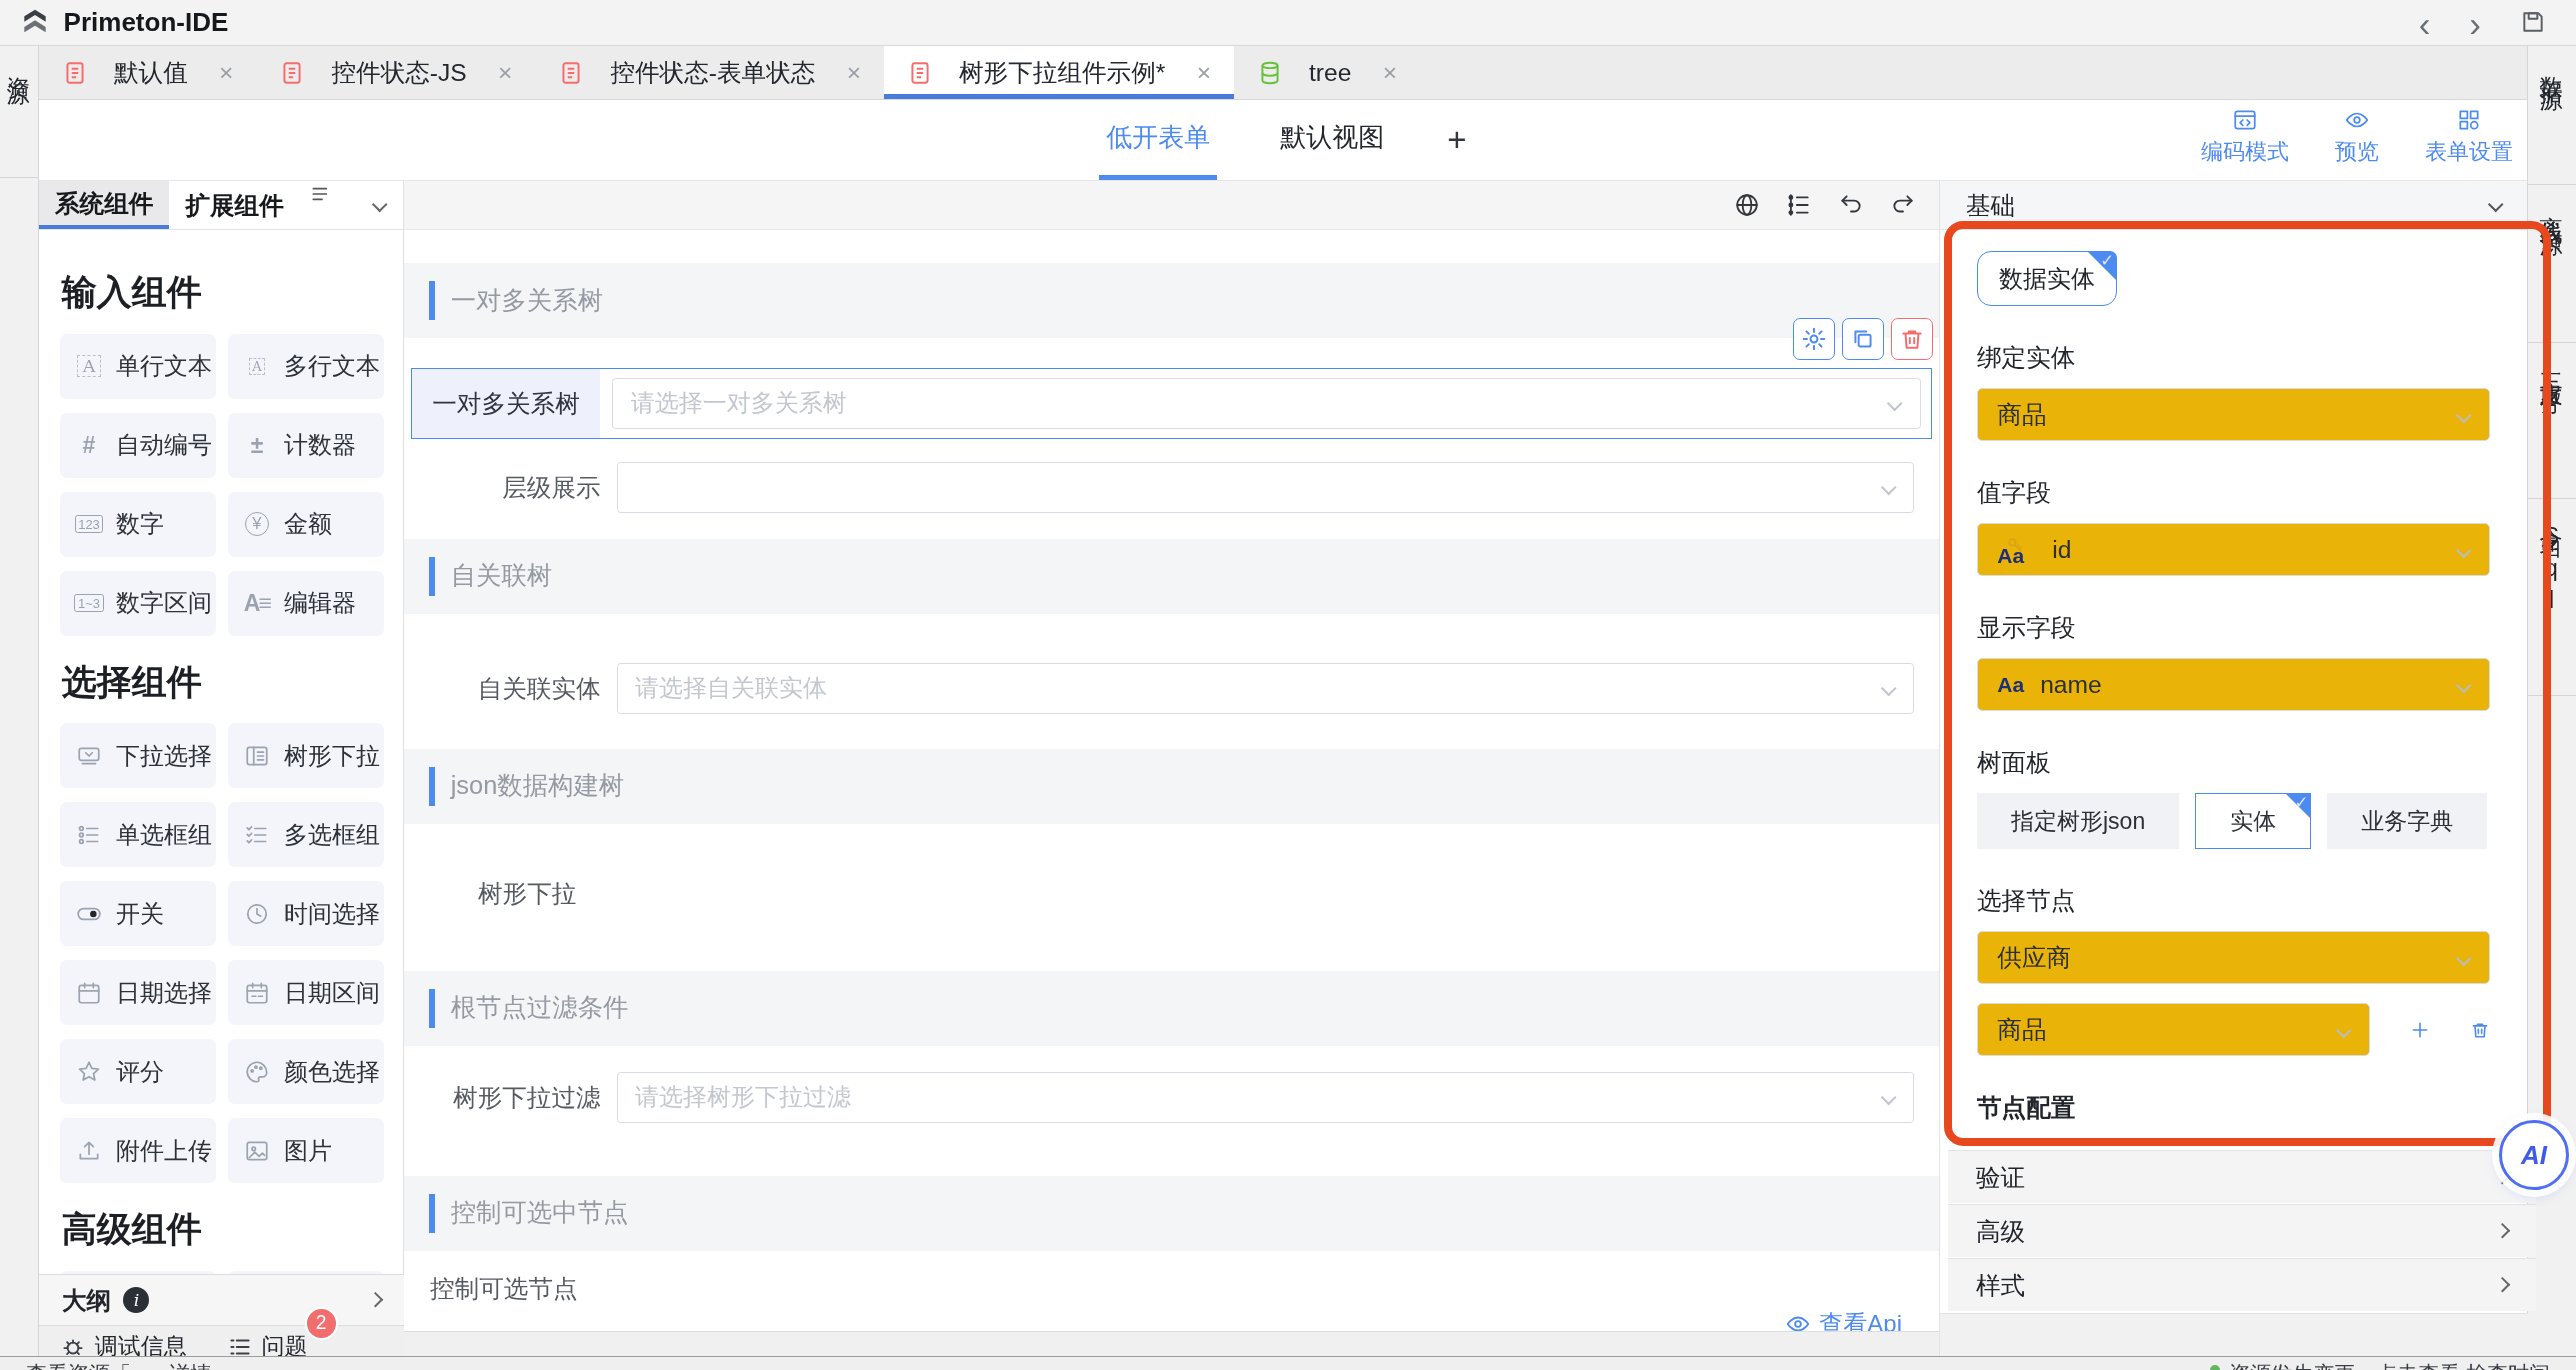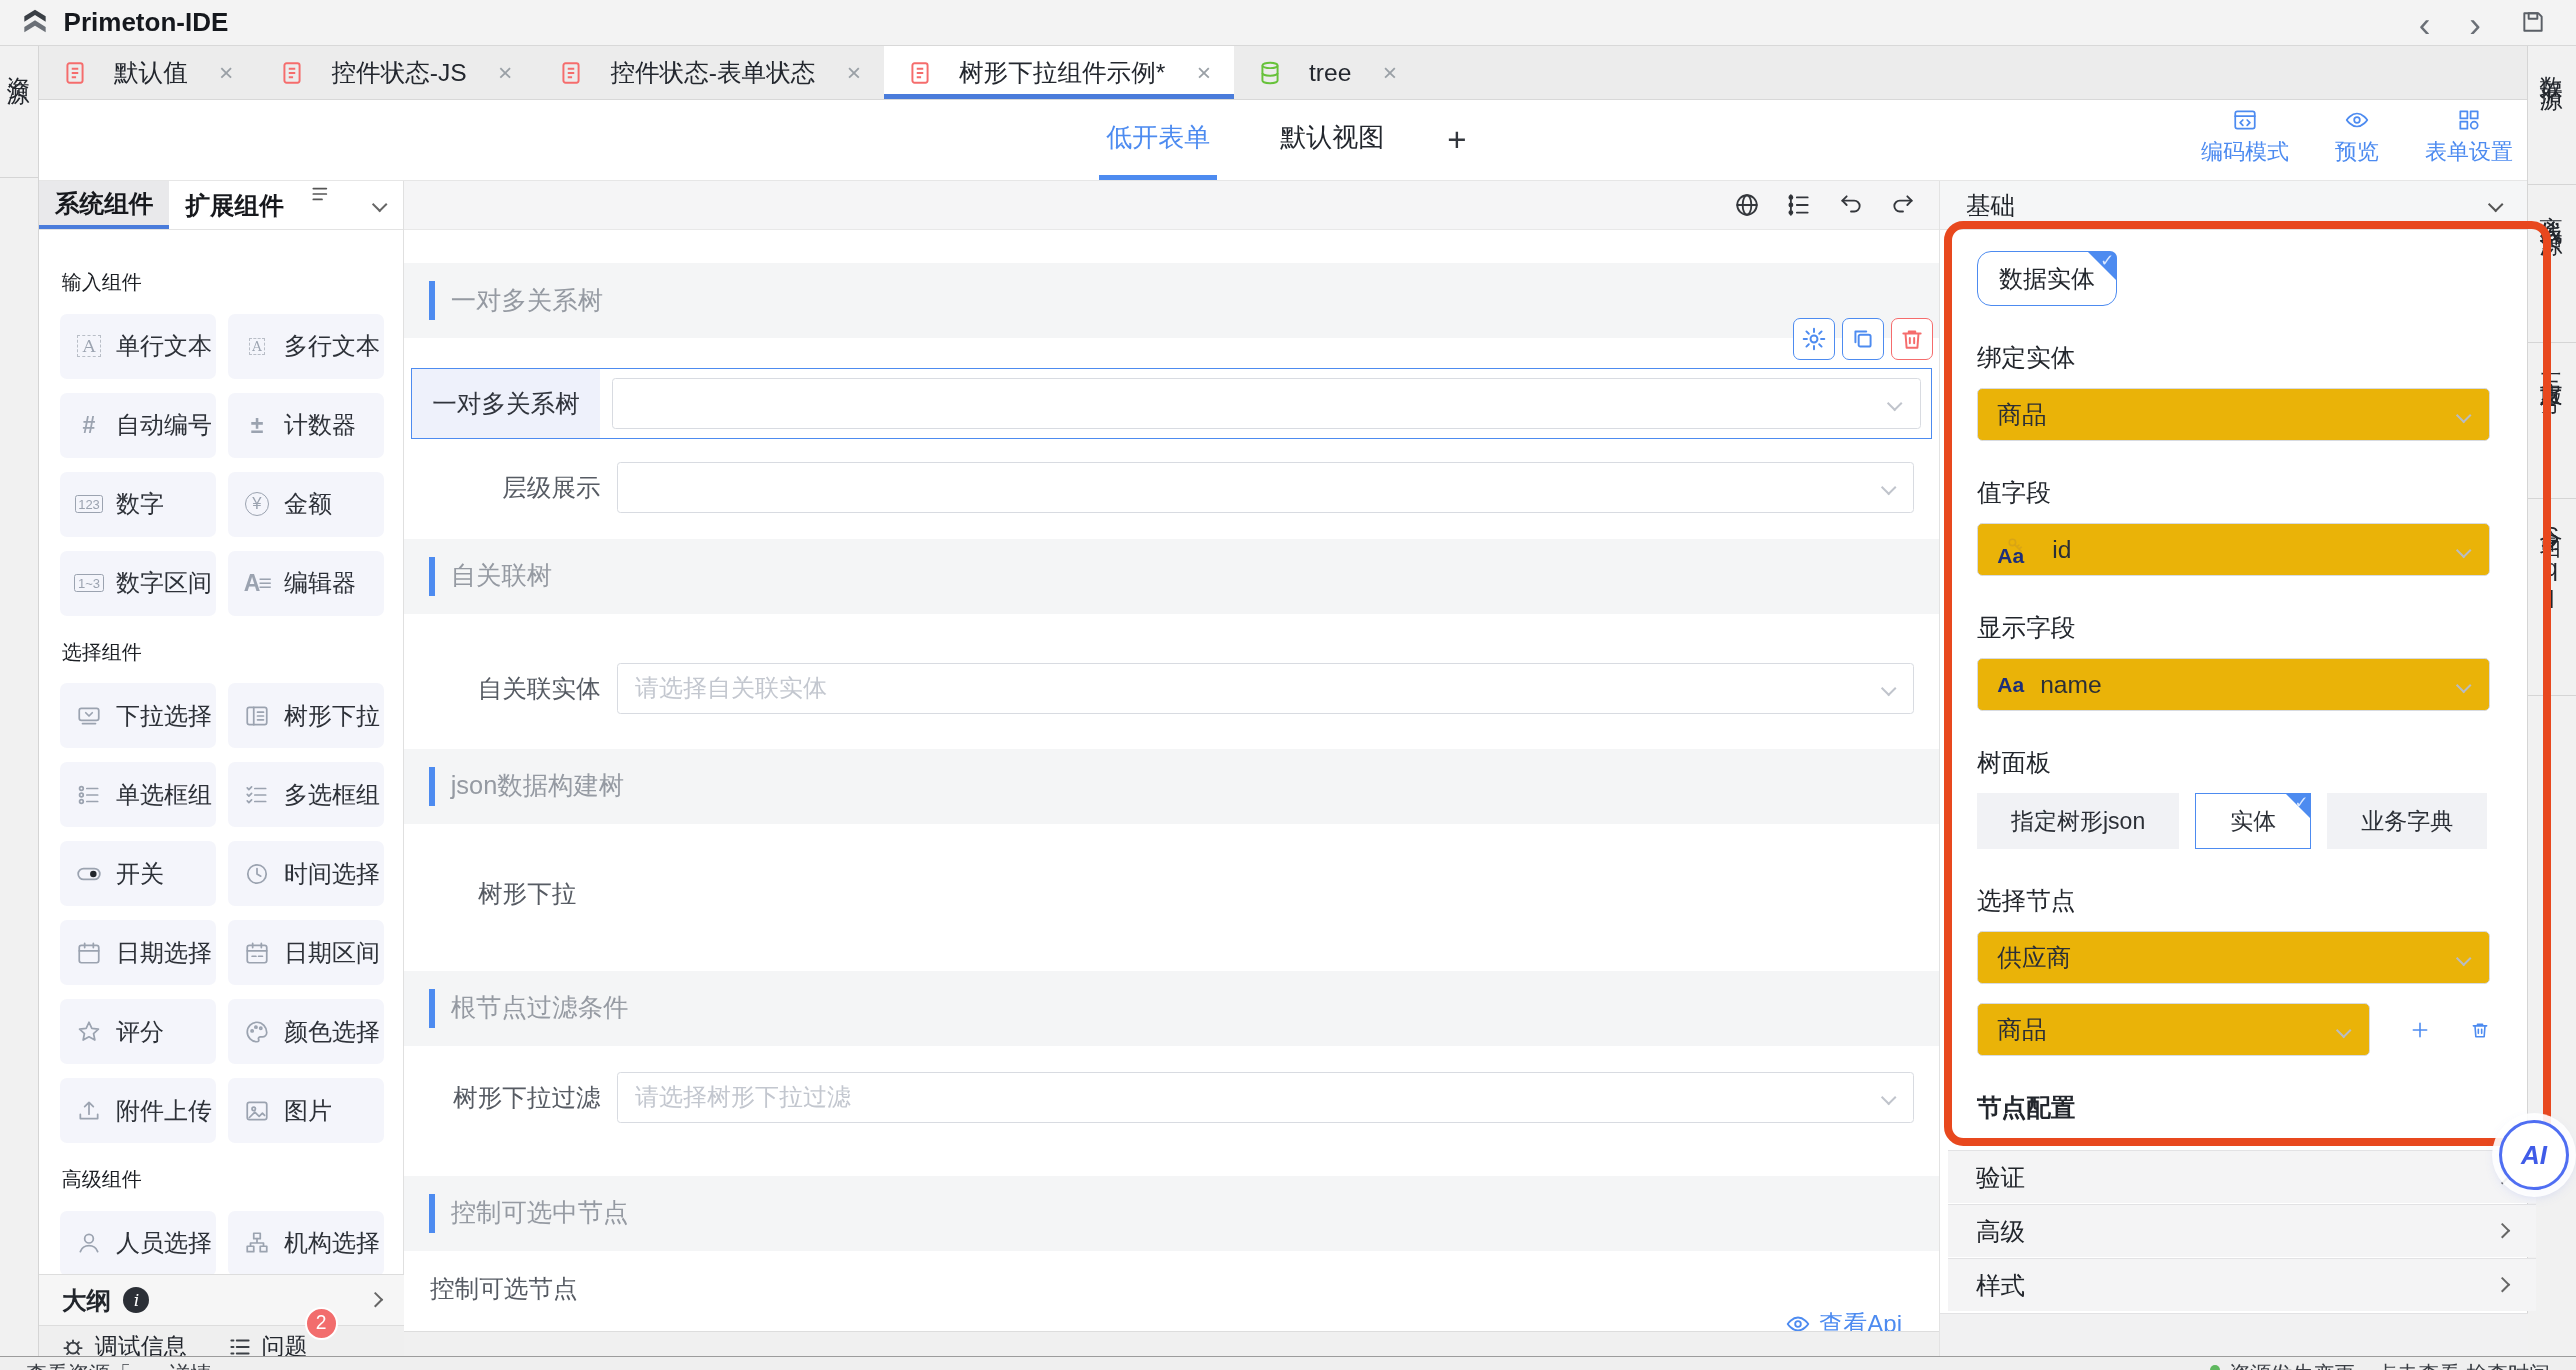--- a/index.html
+++ b/index.html
@@ -36,21 +36,21 @@
   .stripitem{display:flex;justify-content:center;padding-top:12.3px;border-bottom:0.9px solid #d5d5d5}
   
   .cpanel{left:39px;top:181px;width:365px;height:1093px;background:#fff;border-right:0.9px solid #e0e0e0;overflow:hidden}
   .ctabs{height:49px;display:flex;align-items:stretch;border-bottom:0.9px solid #e3e3e3}
   .ctab{display:flex;align-items:center;padding:0 16px;font-size:24.6px;font-weight:bold;color:#17191d}
   .ctab.active{background:#e9e9eb;border-bottom:4.4px solid #4a7cdb}
   .ctabs .ham{display:flex;align-items:center;margin-left:8.8px}
   .ham svg{width:19.3px;height:19.3px;stroke:#555}
   .ctabs .spacer{flex:1}
   .cbody{padding:16px 19.3px 0 21px}
-  .csec{font-size:20px;font-weight:normal;color:#1c1f24;margin:23px 0 17.5px 1.8px}
+  .csec{font-size:35px;font-weight:bold;color:#1c1f24;margin:23px 0 17.5px 1.8px}
   .cgrid{display:grid;grid-template-columns:1fr 1fr;gap:14px 12.3px}
   .card{height:65px;background:#f4f5fb;border-radius:7px;display:flex;align-items:center;padding-left:16px;gap:14px}
   .clabel{font-size:24px;color:#2d3138}
   .ci{width:28px;height:28px;display:inline-flex;align-items:center;justify-content:center;flex:none}
   .ci svg{width:100%;height:100%;fill:none;stroke:#9ba3b0;stroke-width:1.6;stroke-linecap:round;stroke-linejoin:round}
   .tg{font-size:23px;color:#9ba3b0;font-weight:bold}
   .bx{font-size:13px;color:#9ba3b0;border:1.3px solid #9ba3b0;border-radius:2.6px;padding:0.9px 2.6px;white-space:nowrap}
   .cir{font-size:16.7px;color:#9ba3b0;border:1.3px solid #9ba3b0;border-radius:50%;width:24px;height:24px;display:inline-flex;align-items:center;justify-content:center}
   .dashA{font-family:"DejaVu Serif",serif;font-size:17.5px;color:#9ba3b0;border:1.3px dashed #b9bec7;padding:0 4.4px}
   .dashA.sm{font-size:13px;padding:0 2.6px}
@@ -556,20 +556,21 @@
           <span style="display: inline-flex; align-items: center; justify-content: center; width: 26px; height: 26px;">
             <svg viewBox="0 0 24 24" fill="none" stroke="currentColor" stroke-width="1.6" stroke-linecap="round" stroke-linejoin="round" style="width:100%;height:100%">
               <path d="M4 7h16M9 7V5h6v2M6 7l1 13h10l1-13"></path>
               <path d="M10 11v5M14 11v5"></path>
             </svg>
           </span>
         </span>
     </div>
     <div class="sellabel">一对多关系树</div>
     <div class="finput">
+      <input readonly="" placeholder="请选择一对多关系树" style="">
       <span class="chev d"></span>
     </div>
   </div>
 
   <div class="frow" style="margin-top:23px">
     <div class="flabel">层级展示</div>
     <div class="finput">
       <input readonly="" placeholder="" style="">
       <span class="chev d"></span>
     </div>

